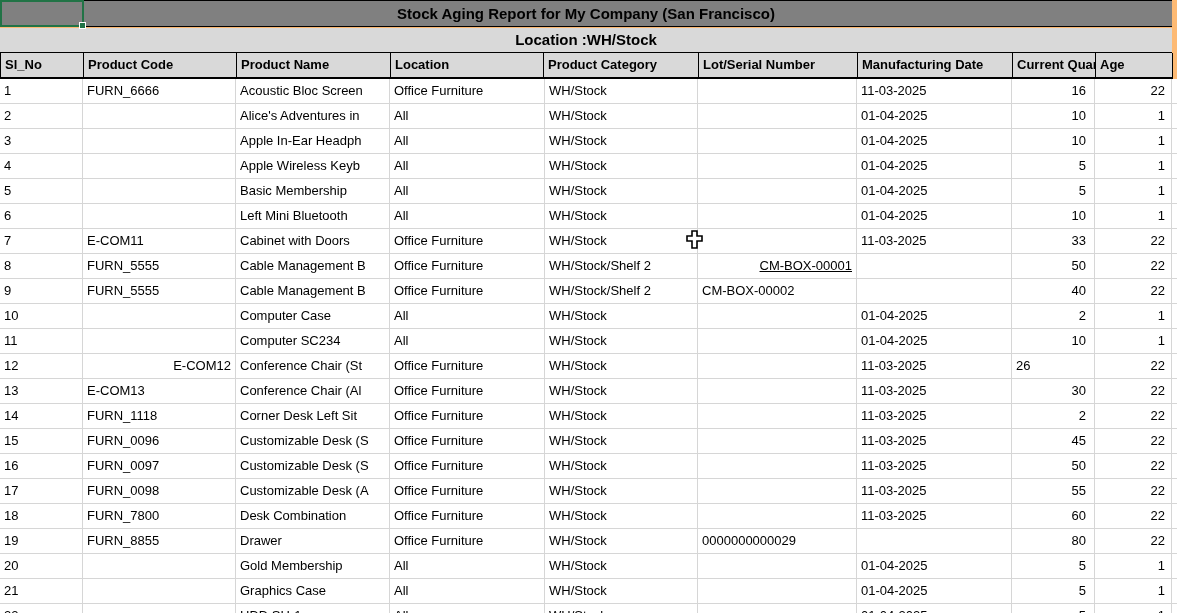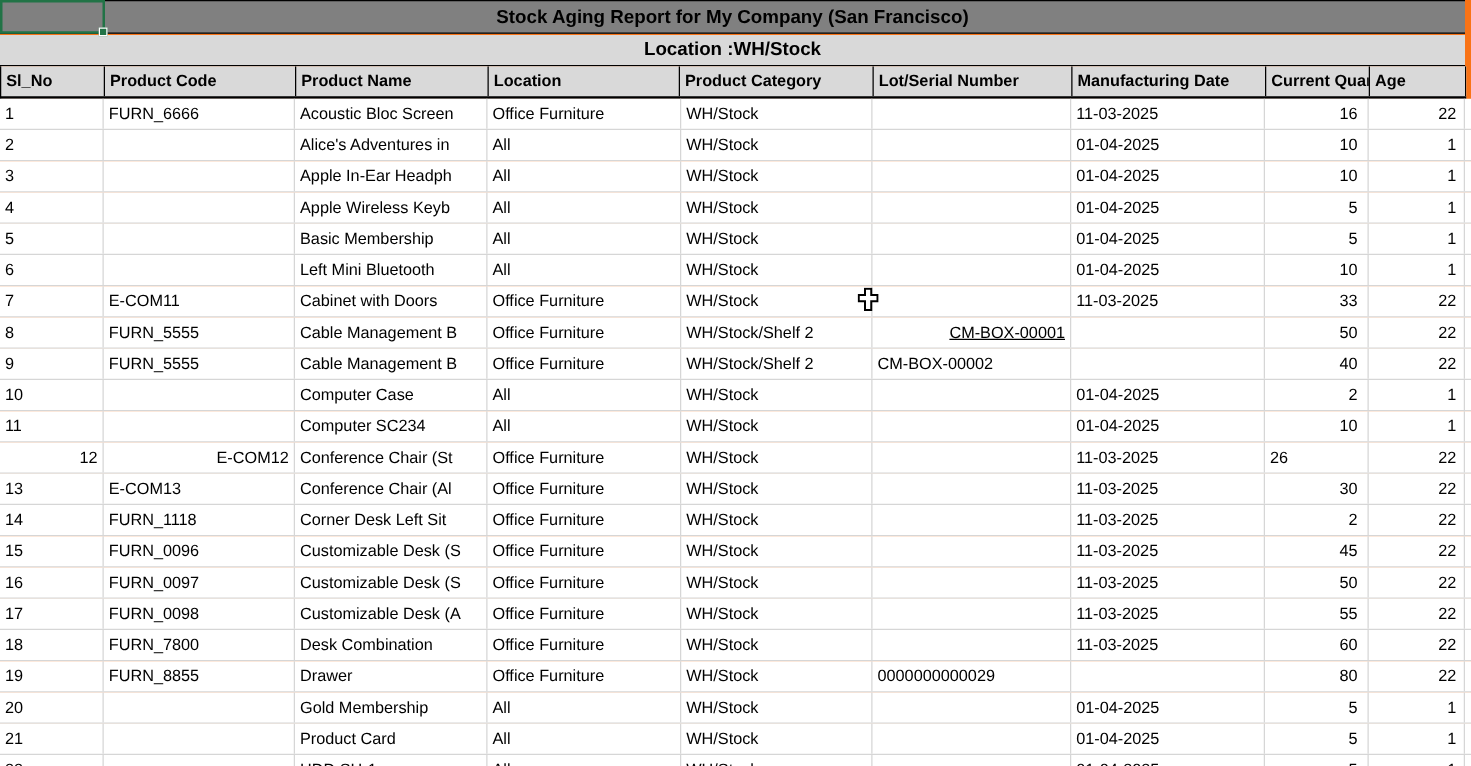--- a/index.html
+++ b/index.html
@@ -5,21 +5,21 @@
   :root{
     --title-bg:#808080;
     --band-bg:#d9d9d9;
     --grid:#d6d6d6;
     --green:#217346;
     --ink:#000000;
   }
   *{margin:0;padding:0;box-sizing:border-box;}
   body{background:#ffffff;font-family:"Liberation Sans","DejaVu Sans",sans-serif;}
   .sheet{
-    position:relative;width:1177px;height:613px;background:#f97316;
+    position:relative;width:1177px;height:613px;background:#fdba74;
     overflow:hidden;color:var(--ink);
   }
   .title-row{
     position:absolute;left:0;top:0;width:1172px;height:27px;
     background:var(--title-bg);
     border-top:1px solid #000;border-bottom:1px solid #000;
     text-align:center;font-weight:bold;font-size:15px;line-height:25px;
     white-space:nowrap;overflow:hidden;
   }
   .subtitle-row{
@@ -203,21 +203,21 @@
         <div class="cell" style="width: 153px; text-align: left;"></div>
         <div class="cell" style="width: 154px; text-align: left;">Computer SC234</div>
         <div class="cell" style="width: 155px; text-align: left;">All</div>
         <div class="cell" style="width: 153px; text-align: left;">WH/Stock</div>
         <div class="cell" style="width: 159px; text-align: left;"></div>
         <div class="cell" style="width: 155px; text-align: left;">01-04-2025</div>
         <div class="cell num-qty" style="width: 83px; text-align: right;">10</div>
         <div class="cell num-age" style="width: 77px; text-align: right;">1</div>
       </div>
       <div class="drow">
-        <div class="cell" style="width: 83px; text-align: right;">12</div>
+        <div class="cell" style="width: 83px; text-align: left;">12</div>
         <div class="cell" style="width: 153px; text-align: right;">E-COM12</div>
         <div class="cell" style="width: 154px; text-align: left;">Conference Chair (St</div>
         <div class="cell" style="width: 155px; text-align: left;">Office Furniture</div>
         <div class="cell" style="width: 153px; text-align: left;">WH/Stock</div>
         <div class="cell" style="width: 159px; text-align: left;"></div>
         <div class="cell" style="width: 155px; text-align: left;">11-03-2025</div>
         <div class="cell num-qty" style="width: 83px; text-align: left;">26</div>
         <div class="cell num-age" style="width: 77px; text-align: right;">22</div>
       </div>
       <div class="drow">
@@ -304,21 +304,21 @@
         <div class="cell" style="width: 155px; text-align: left;">All</div>
         <div class="cell" style="width: 153px; text-align: left;">WH/Stock</div>
         <div class="cell" style="width: 159px; text-align: left;"></div>
         <div class="cell" style="width: 155px; text-align: left;">01-04-2025</div>
         <div class="cell num-qty" style="width: 83px; text-align: right;">5</div>
         <div class="cell num-age" style="width: 77px; text-align: right;">1</div>
       </div>
       <div class="drow">
         <div class="cell" style="width: 83px; text-align: left;">21</div>
         <div class="cell" style="width: 153px; text-align: left;"></div>
-        <div class="cell" style="width: 154px; text-align: left;">Product Card</div>
+        <div class="cell" style="width: 154px; text-align: left;">Graphics Case</div>
         <div class="cell" style="width: 155px; text-align: left;">All</div>
         <div class="cell" style="width: 153px; text-align: left;">WH/Stock</div>
         <div class="cell" style="width: 159px; text-align: left;"></div>
         <div class="cell" style="width: 155px; text-align: left;">01-04-2025</div>
         <div class="cell num-qty" style="width: 83px; text-align: right;">5</div>
         <div class="cell num-age" style="width: 77px; text-align: right;">1</div>
       </div>
       <div class="drow">
         <div class="cell" style="width: 83px; text-align: left;">22</div>
         <div class="cell" style="width: 153px; text-align: left;"></div>

